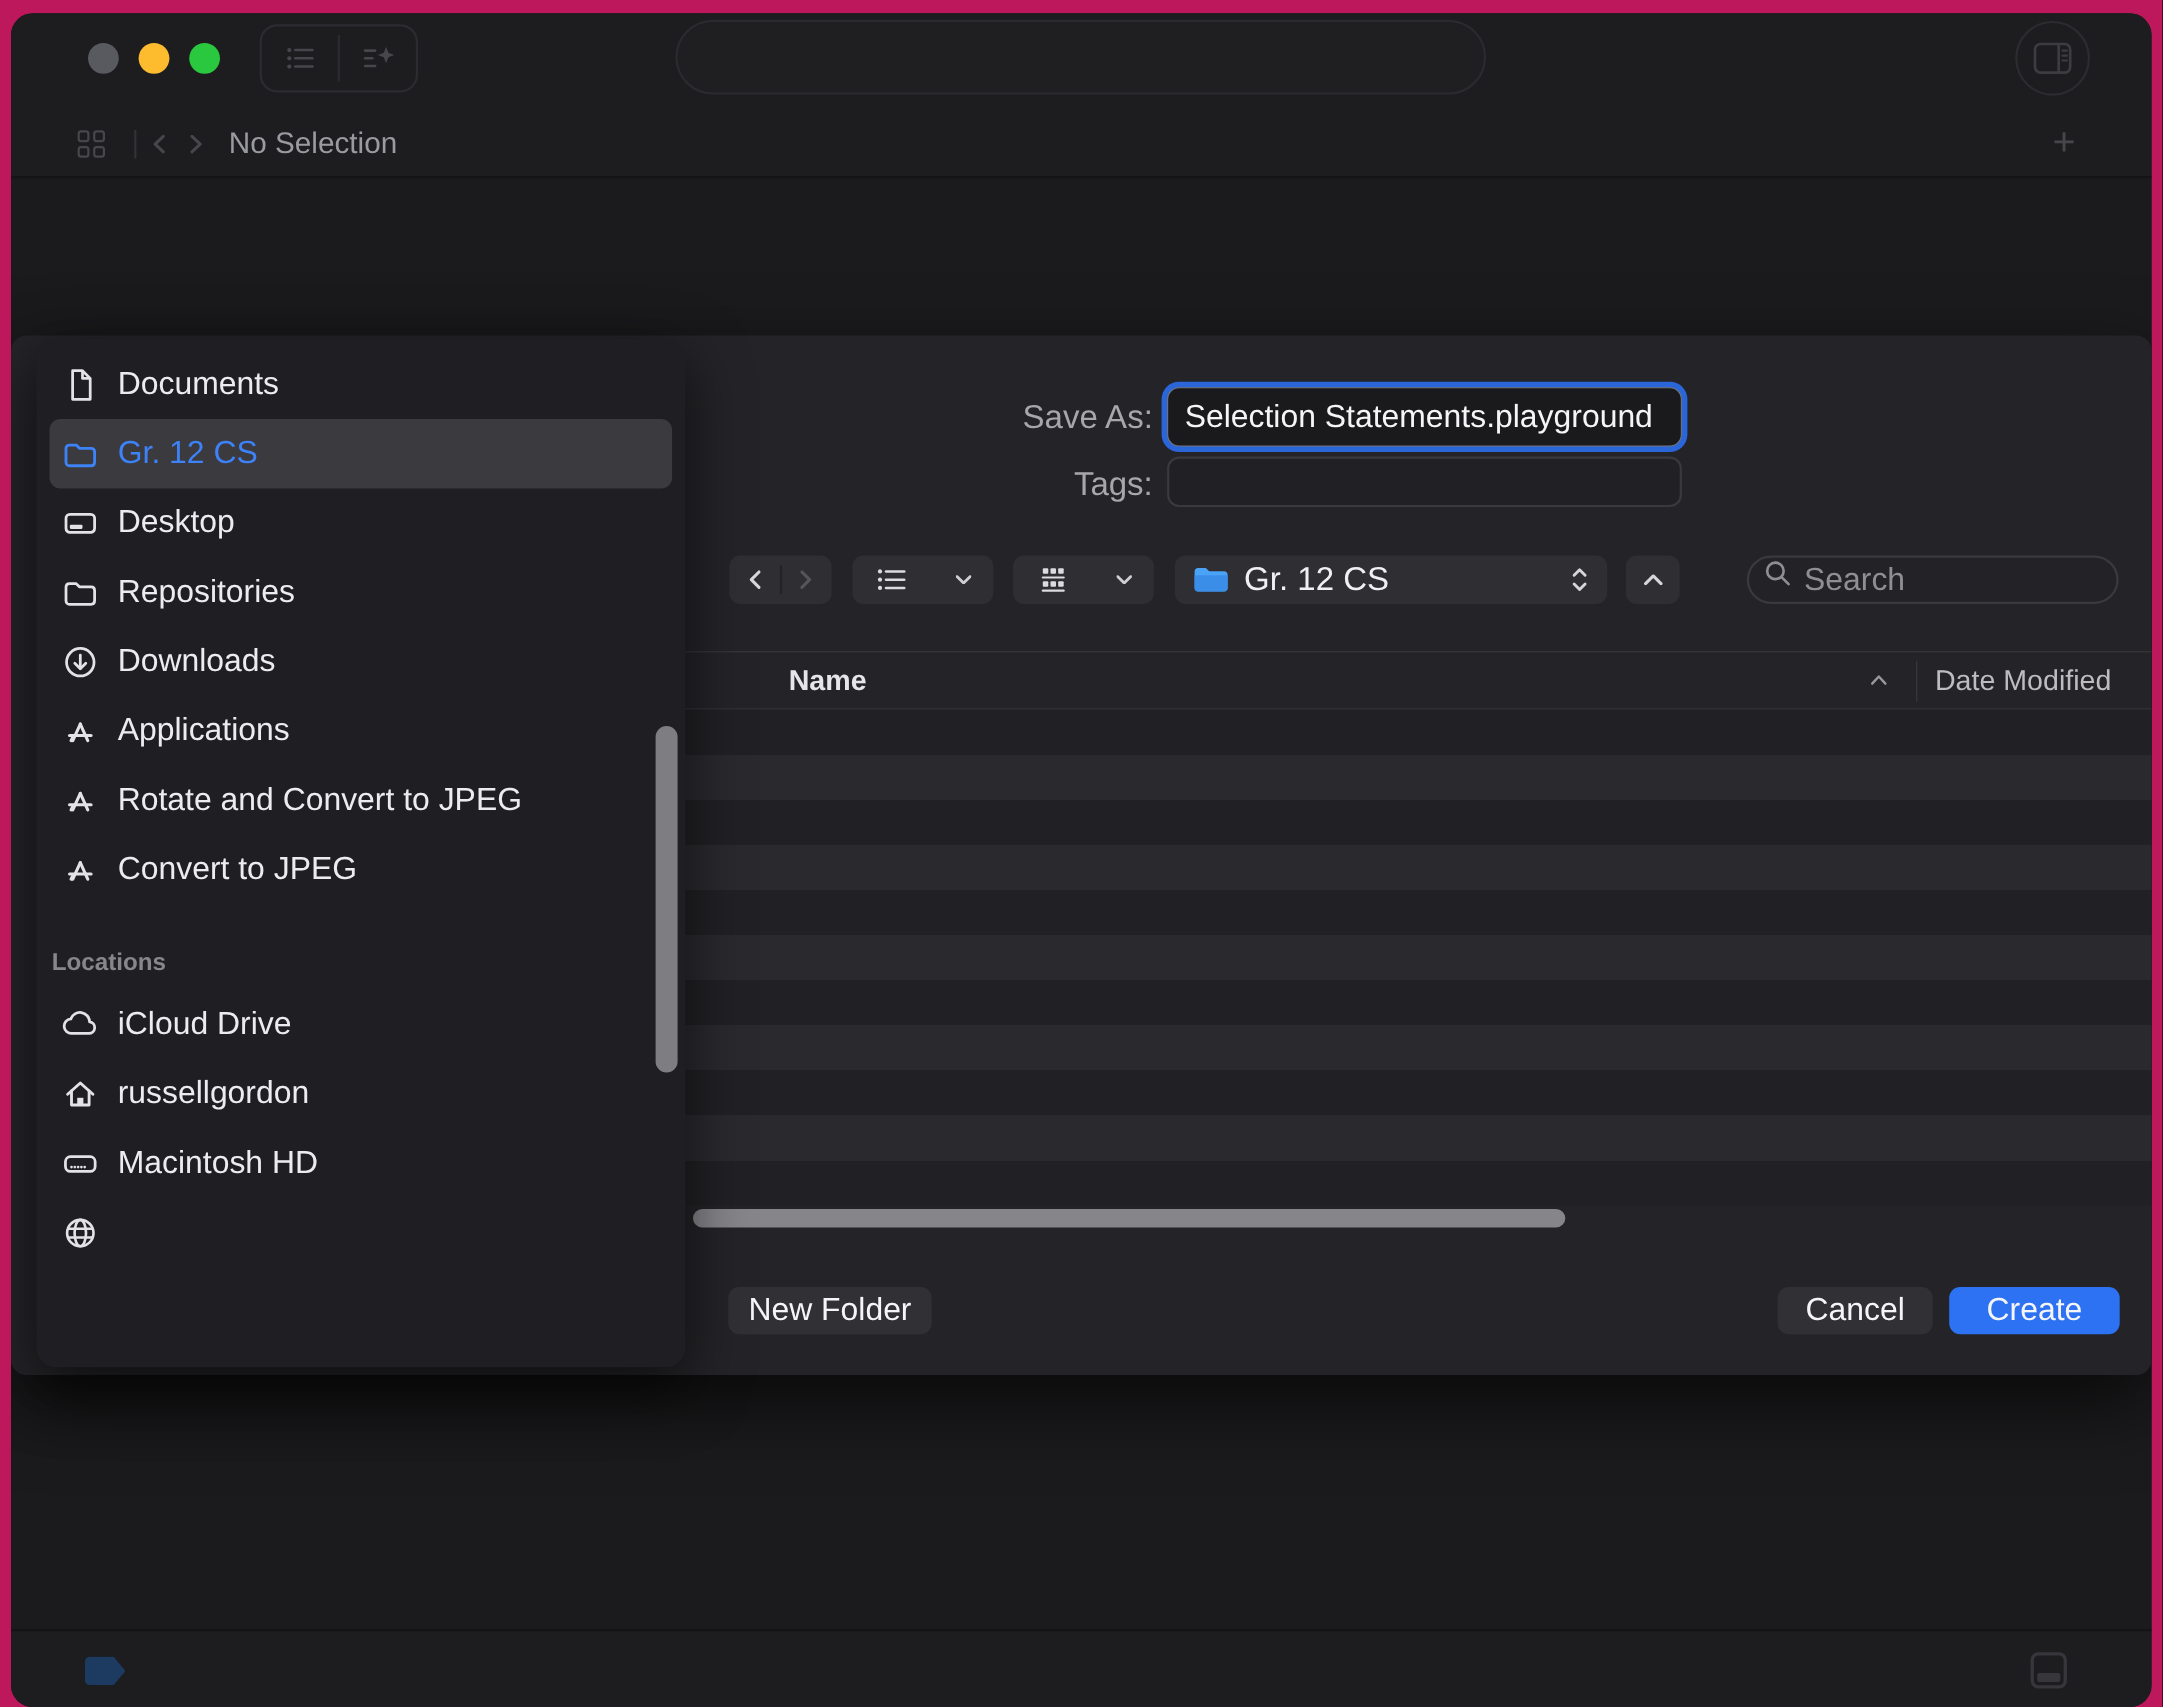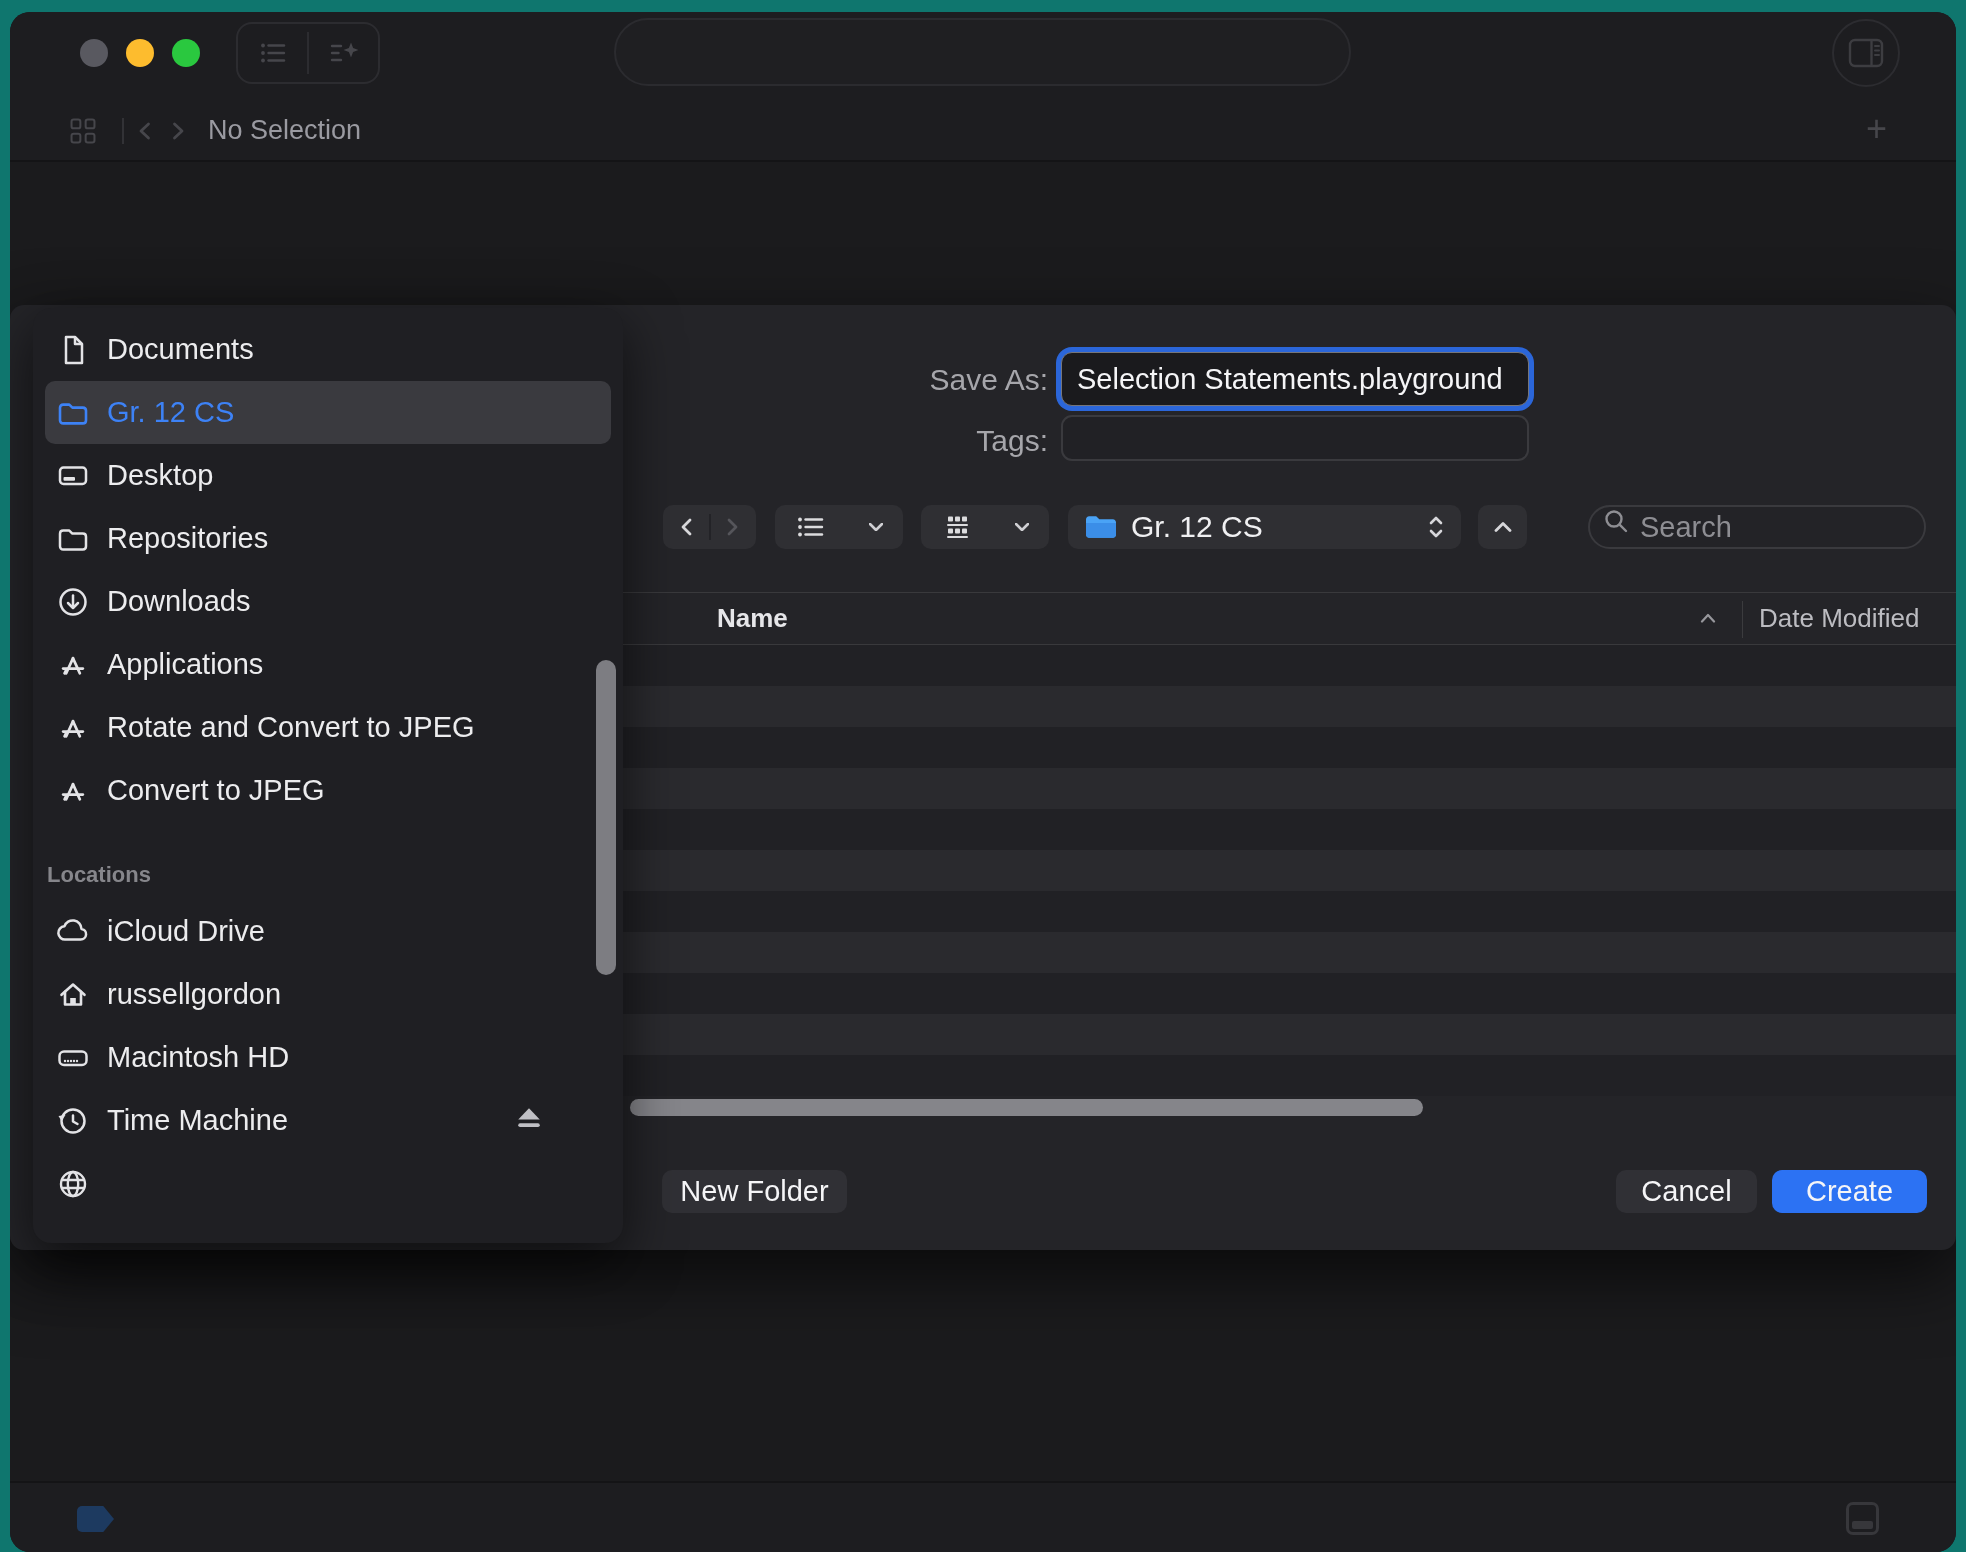--- a/index.html
+++ b/index.html
@@ -1,19 +1,19 @@
 <!DOCTYPE html>
 <html><head>
 <meta charset="utf-8">
 <style>
   * { margin:0; padding:0; box-sizing:border-box; }
   html,body { width:1966px; height:1552px; background:#000; overflow:hidden;
     font-family:"Liberation Sans", sans-serif; }
   .abs { position:absolute; }
-  .screen { position:relative; width:1966px; height:1552px; background:#0f766e; }
+  .screen { position:relative; width:1966px; height:1552px; background:#be185d; }
   .window { position:absolute; left:10px; top:12px; width:1946px; height:1540px;
     background:#1b1b1d; border-radius:20px; overflow:hidden; }
   
   .titlebar { position:absolute; left:0; top:0; width:100%; height:88px; background:#1d1d20; }
   .tl { position:absolute; top:27px; width:28px; height:28px; border-radius:50%; }
   .seg { position:absolute; left:226px; top:10px; width:144px; height:62px;
     border:2px solid #2c2c30; border-radius:16px; display:flex; }
   .seg .half { flex:1; display:flex; align-items:center; justify-content:center; }
   .seg .div { width:2px; background:#2c2c30; margin:8px 0; }
   .toolpill { position:absolute; left:604px; top:6px; width:737px; height:68px;
@@ -408,36 +408,20 @@
                   <circle cx="12" cy="20" r="1.2"></circle>
                   <circle cx="15" cy="20" r="1.2"></circle>
                   <circle cx="18" cy="20" r="1.2"></circle>
                   <circle cx="21" cy="20" r="1.2"></circle>
                 </g>
               </svg>
           </span>
             <span class="lbl">Macintosh HD</span>
         </div>
 
-        <div class="srow">
-          <span class="ic">
-            <svg width="34" height="34" viewBox="0 0 34 34">
-                <circle cx="17" cy="17" r="11.5" fill="none" stroke="#e3e3e6" stroke-width="2.5"></circle>
-                <path d="M17 11.5v6l4.5 2.5" fill="none" stroke="#e3e3e6" stroke-width="2.5" stroke-linecap="round" stroke-linejoin="round"></path>
-                <polygon points="2.5,12 9.5,11 5.5,17" fill="#e3e3e6"></polygon>
-              </svg>
-          </span>
-            <span class="lbl">Time Machine</span>
-          <span class="eject">
-            <svg width="28" height="28" viewBox="0 0 26 26">
-                <polygon points="13,3 23,13.5 3,13.5" fill="#bfbfc4"></polygon>
-                <rect x="3" y="17" width="20" height="3.4" rx="1.7" fill="#bfbfc4"></rect>
-              </svg>
-          </span>
-        </div>
 
         <div class="srow">
           <span class="ic">
             <svg width="34" height="34" viewBox="0 0 34 34">
                 <g fill="none" stroke="#e3e3e6" stroke-width="2.4">
                   <circle cx="17" cy="17" r="12"></circle>
                   <ellipse cx="17" cy="17" rx="5.2" ry="12"></ellipse>
                   <path d="M5.5 13h23M5.5 21h23"></path>
                 </g>
               </svg>

